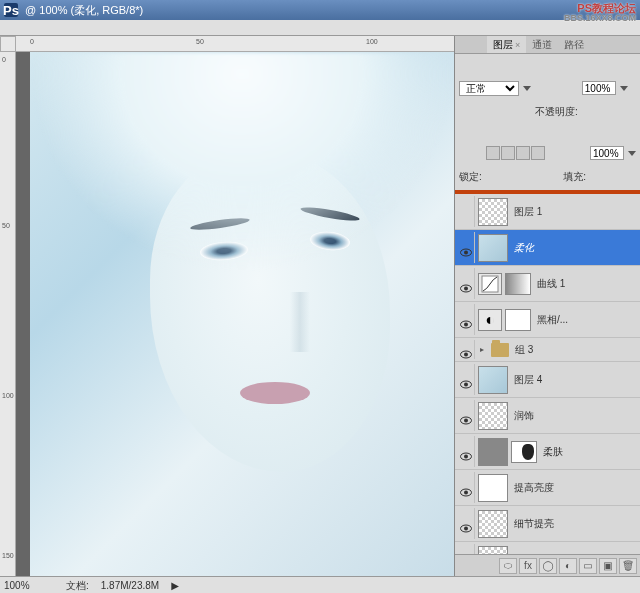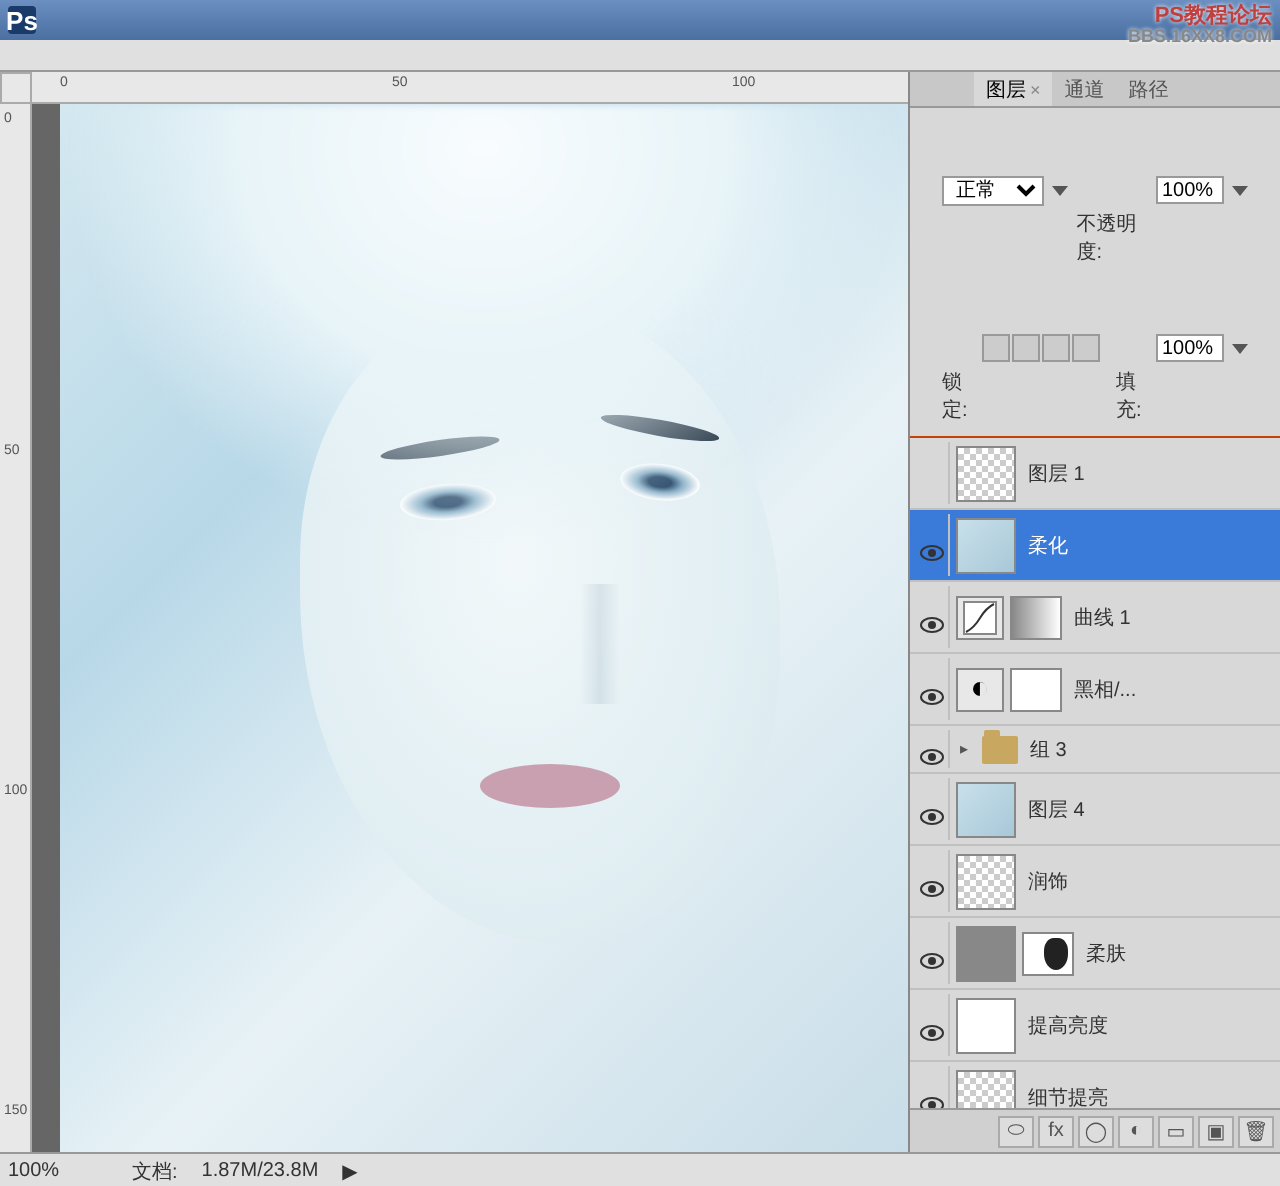--- a/index.html
+++ b/index.html
@@ -29,30 +29,30 @@
 .brow.r { left: 270px; top: 158px; transform: rotate(10deg); }
 .lips { position: absolute; left: 210px; top: 330px; width: 70px; height: 22px; background: #c8a0b0; border-radius: 50%; }
 .nose { position: absolute; left: 260px; top: 240px; width: 20px; height: 60px; background: linear-gradient(90deg, transparent, rgba(180,200,210,0.4), transparent); }
 .statusbar { height: 18px; background: #e0e0e0; border-top: 1px solid #999; display: flex; align-items: center; font-size: 10px; color: #333; padding: 0 4px; gap: 12px; }
 .statusbar .zoom { width: 50px; }
 .panels { width: 186px; background: #d8d8d8; display: flex; flex-direction: column; border-left: 1px solid #888; }
 .panel-tabs { display: flex; background: #c8c8c8; height: 18px; font-size: 10px; border-bottom: 1px solid #999; padding-left: 32px; }
 .panel-tab { padding: 2px 6px; color: #555; cursor: pointer; }
 .panel-tab.active { background: #d8d8d8; color: #000; }
 .panel-tab .x { margin-left: 2px; color: #888; font-size: 9px; }
-.panel-controls { padding: 3px 16px; background: #d8d8d8; font-size: 10px; border-bottom: 1px solid #c2410c; }
+.panel-controls { padding: 3px 4px; background: #d8d8d8; font-size: 10px; border-bottom: 4px solid #c2410c; }
 .ctrl-row { display: flex; align-items: center; gap: 4px; margin-bottom: 3px; }
 .ctrl-select { background: #fff; border: 1px solid #999; font-size: 10px; padding: 0 2px; height: 15px; }
 .ctrl-input { width: 34px; background: #fff; border: 1px solid #999; font-size: 10px; padding: 0 2px; height: 14px; }
 .ctrl-label { color: #333; font-size: 10px; margin-top: 48px; }
 .lock-icons { display: flex; gap: 1px; }
 .lock-icons span { width: 14px; height: 14px; background: #ccc; border: 1px solid #999; display: inline-block; }
 .layers-list { flex: 1; overflow-y: auto; background: #d8d8d8; }
 .layer-row { display: flex; align-items: center; height: 36px; border-bottom: 1px solid #c0c0c0; padding: 2px; gap: 3px; }
-.layer-row.selected { background: #3a7ad8; }
+.layer-row.selected { background: #3a7ad8; font-style: italic; }
 .layer-row.selected .layer-name { color: #fff; }
 .layer-row.group { height: 24px; }
 .vis-col { width: 18px; text-align: center; border-right: 1px solid #c0c0c0; height: 100%; display: flex; align-items: center; justify-content: center; }
 .eye-icon { width: 12px; height: 9px; display: inline-block; }
 .eye-icon svg { width: 100%; height: 100%; }
 .thumb { width: 30px; height: 28px; border: 1px solid #888; background: #fff; flex-shrink: 0; position: relative; }
 .thumb.small { width: 26px; height: 22px; }
 .thumb.checker { background-image: linear-gradient(45deg, #ccc 25%, transparent 25%), linear-gradient(-45deg, #ccc 25%, transparent 25%), linear-gradient(45deg, transparent 75%, #ccc 75%), linear-gradient(-45deg, transparent 75%, #ccc 75%); background-size: 6px 6px; background-position: 0 0, 0 3px, 3px -3px, -3px 0px; }
 .thumb.portrait-thumb { background: linear-gradient(135deg, #c8e0ea, #a8c8d8); }
 .thumb.gray { background: #888; }
@@ -75,20 +75,21 @@
 <body>
 
 <div class="watermark">
   <div>PS教程论坛</div>
   <div class="sub">BBS.16XX8.COM</div>
 </div>
 
 <div class="titlebar">
   <span class="ps-icon">Ps</span>
   <span>&nbsp;</span>
+  <span>@ 100% (柔化, RGB/8*)</span>
 </div>
 
 <div class="doc-info"></div>
 
 <div class="workspace">
   <div class="canvas-left">
     <div class="canvas-rulers">
       <div class="ruler-corner"></div>
       <div class="ruler-h">
         <span style="left:14px">0</span>

